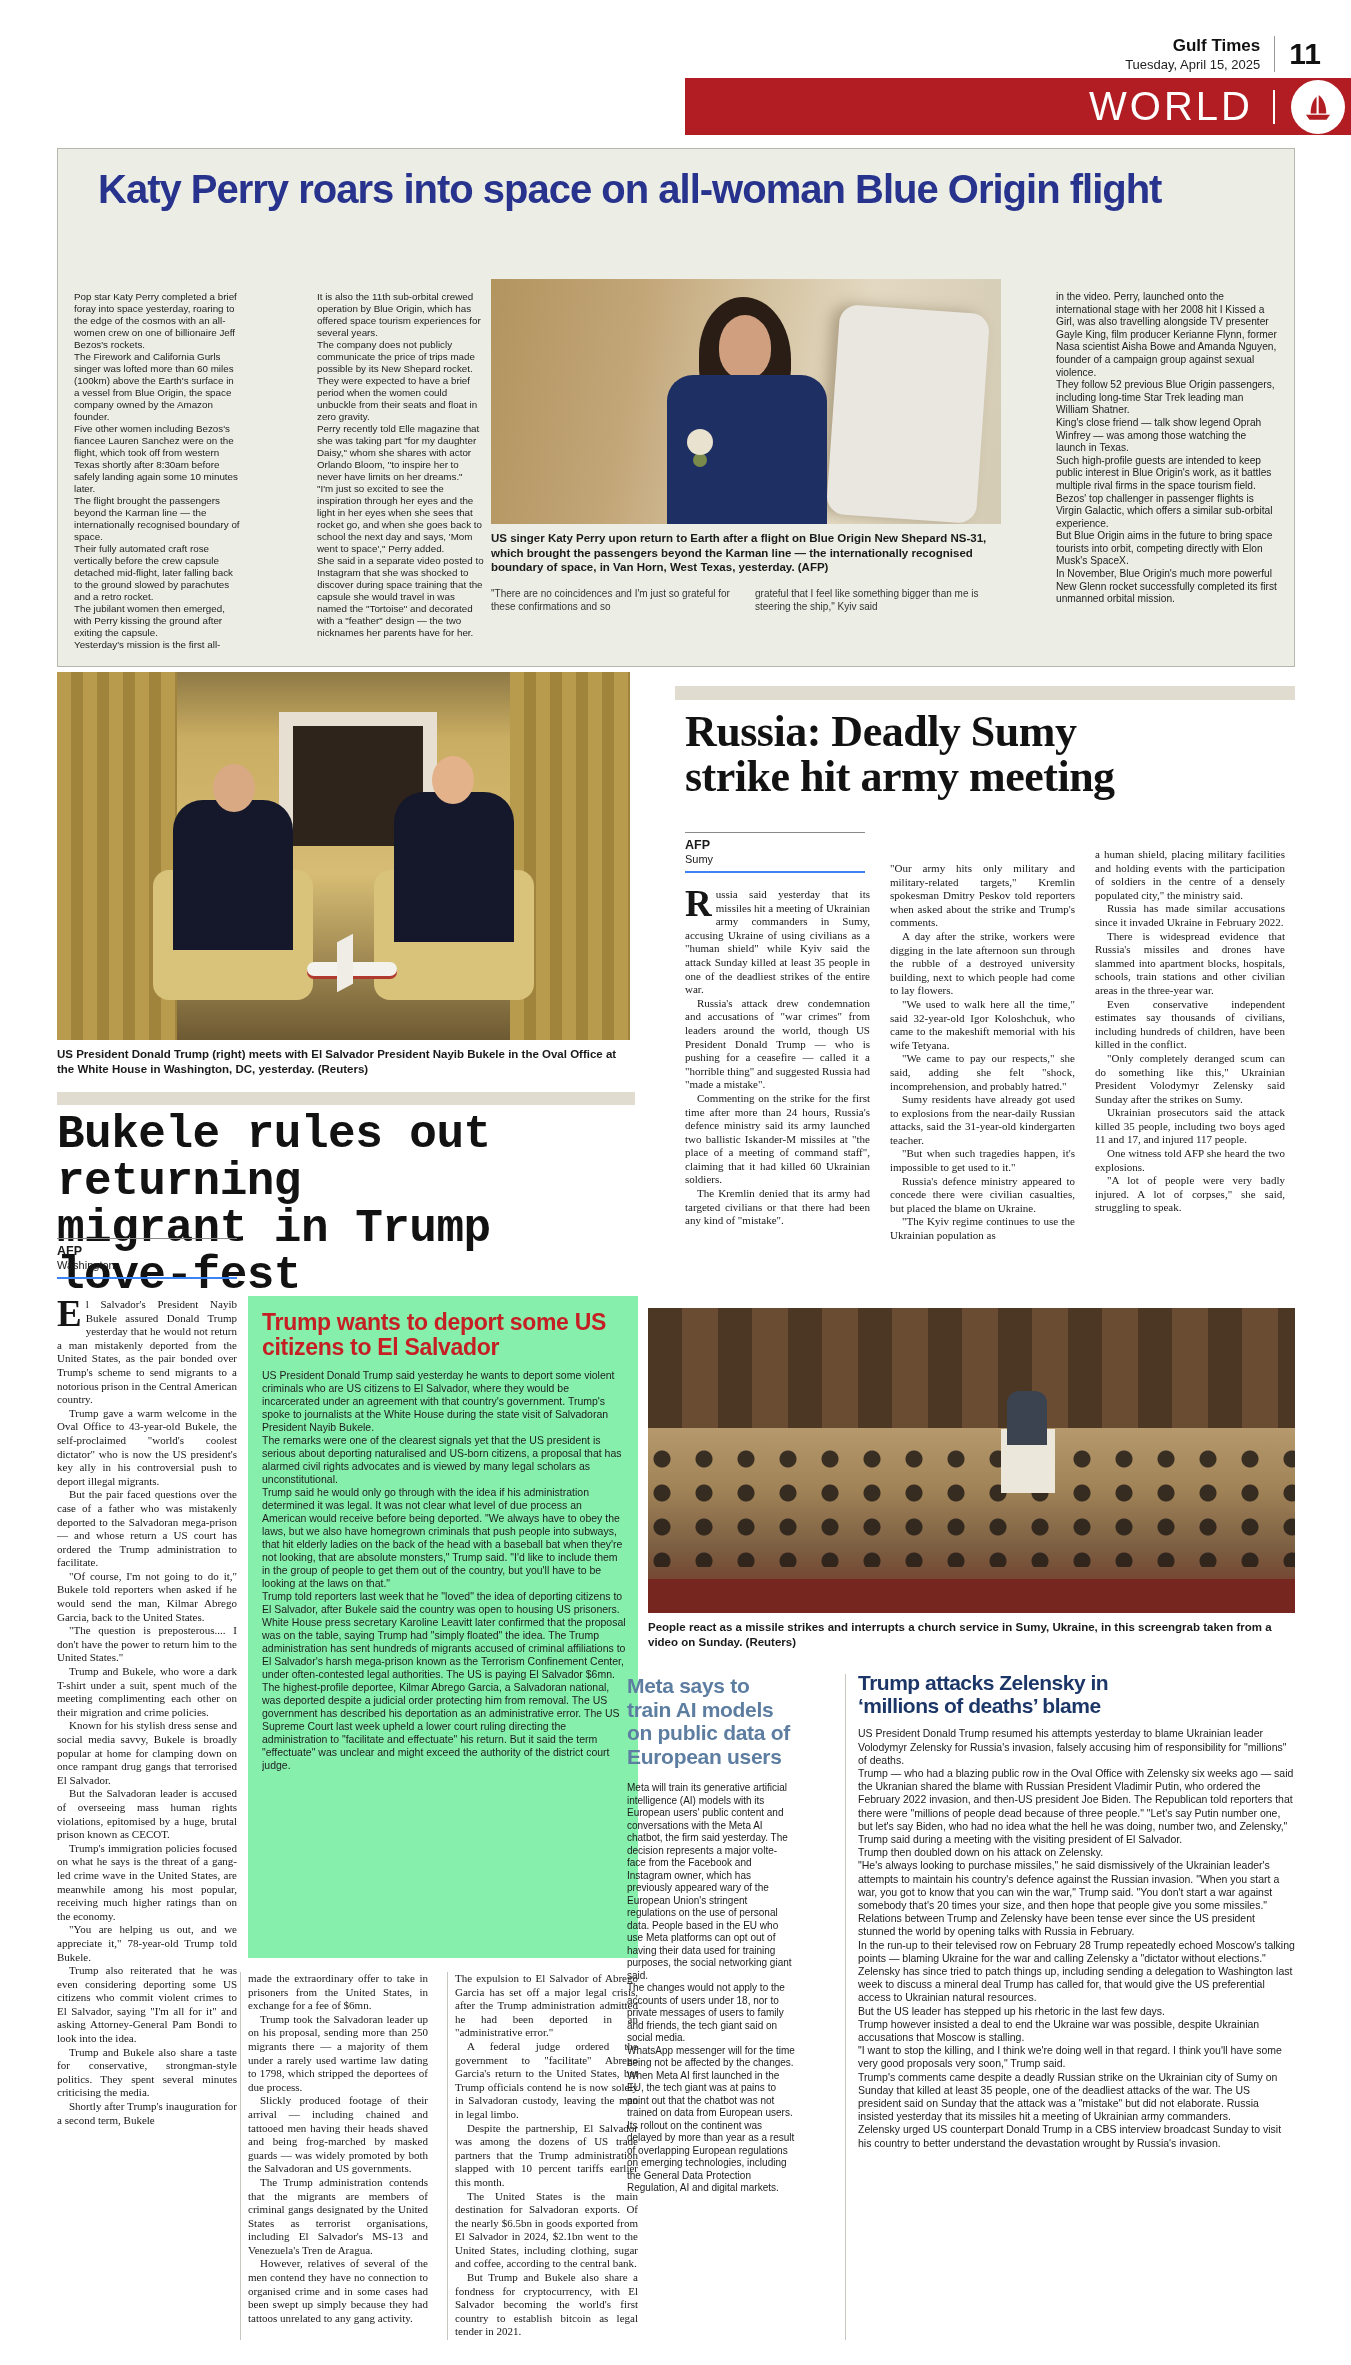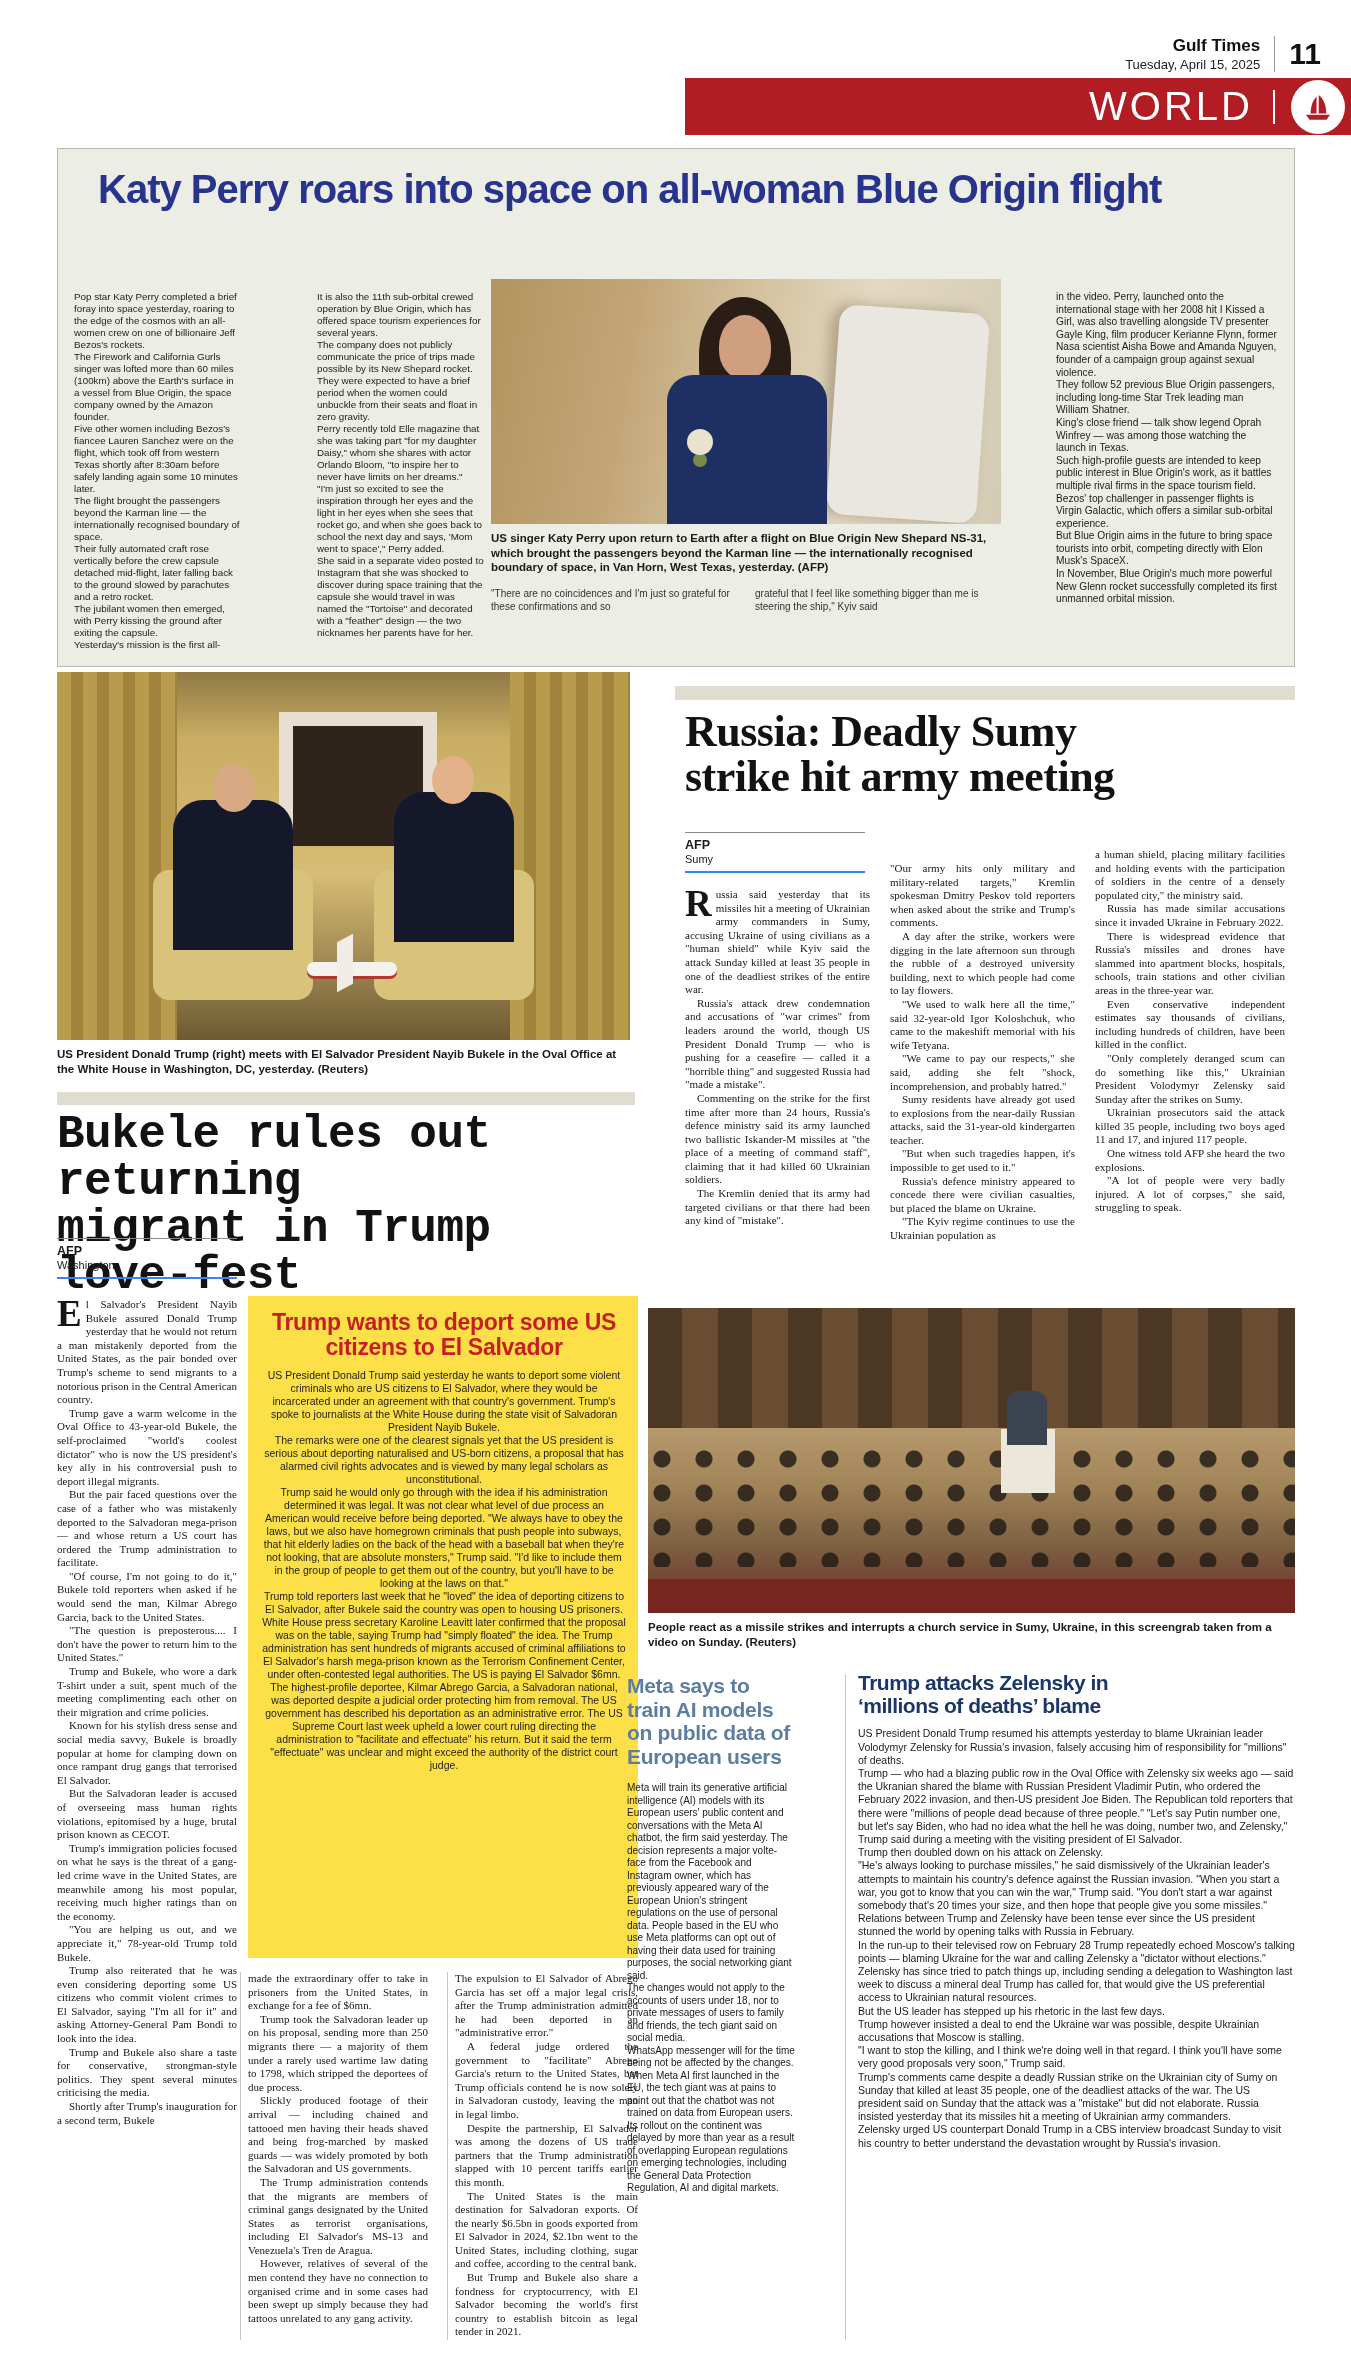--- a/index.html
+++ b/index.html
@@ -34,21 +34,21 @@
   .byline .ag{font-weight:bold;font-size:12.5px;}
   .byline .pl{font-size:11px;margin-top:1px;}
   .serif-col{font-family:"Liberation Serif",serif;font-size:11px;line-height:13.6px;text-align:justify;overflow:hidden;color:#161616;}
   .serif-col p{margin:0;text-indent:12px;}
   .serif-col p:first-child{text-indent:0;}
   .dropcap p:first-child::first-letter{float:left;font-size:37px;line-height:30px;padding:1px 4px 0 0;font-weight:bold;}
 
   .kicker-bar{background:#e0ddd0;}
 
   
-  .deport-box{background:#fde047;text-align:center;}
+  .deport-box{background:#86efac;}
   .deport-title{color:#c51f24;font-weight:bold;font-size:23px;line-height:1.1;letter-spacing:-0.3px;}
   .deport-body{font-size:10.5px;line-height:13px;color:#1c1c1c;overflow:hidden;}
   .deport-body p{margin:0;}
 
   
   .meta-title{color:#5d7da1;font-weight:bold;font-size:21px;line-height:1.12;letter-spacing:-0.3px;}
   .meta-body{font-size:10px;line-height:12.5px;overflow:hidden;}
   .meta-body p{margin:0;}
   .zel-title{color:#1c3668;font-weight:bold;font-size:21px;line-height:1.08;letter-spacing:-0.5px;}
   .zel-body{font-size:10.5px;line-height:13.2px;overflow:hidden;}

